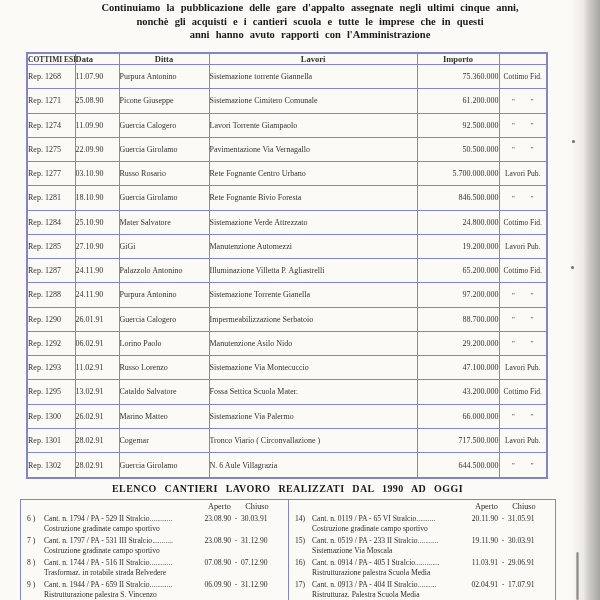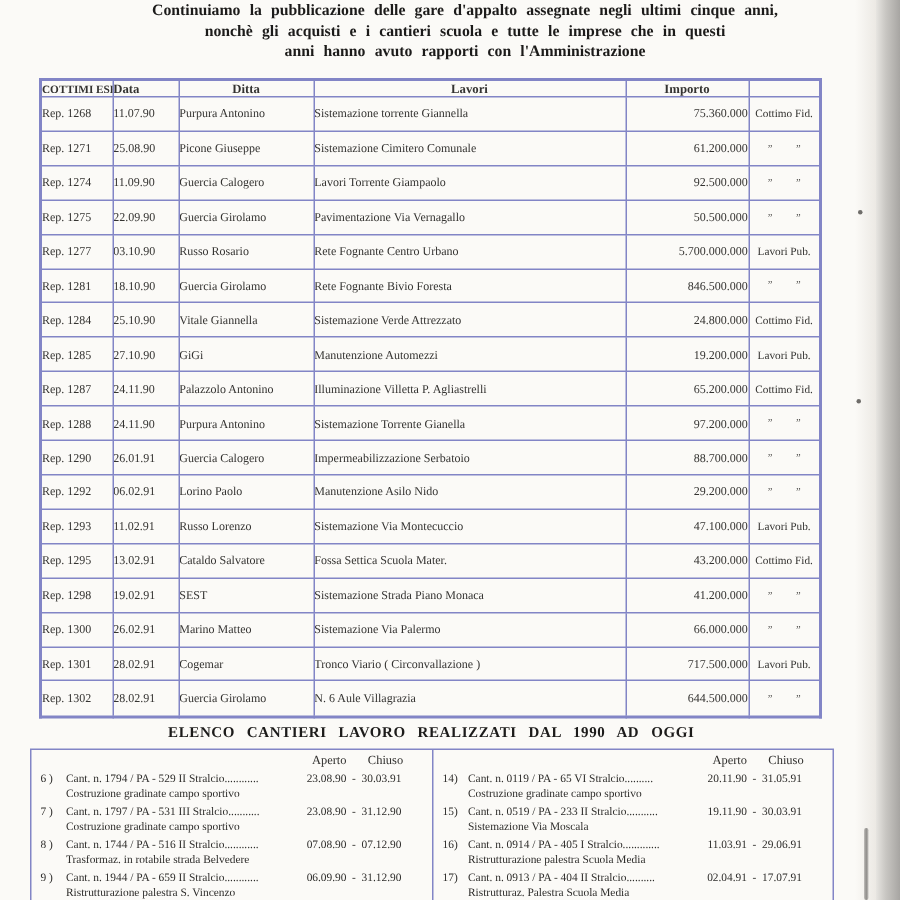--- a/index.html
+++ b/index.html
@@ -163,21 +163,21 @@
     <td class="col-data">18.10.90</td>
     <td class="col-ditta">Guercia Girolamo</td>
     <td class="col-lavori">Rete Fognante Bivio Foresta</td>
     <td class="col-importo">846.500.000</td>
     <td class="col-tipo ditto">” ”</td>
   </tr>
 
   <tr>
     <td class="col-rep">Rep. 1284</td>
     <td class="col-data">25.10.90</td>
-    <td class="col-ditta">Vitale Giannella</td>
+    <td class="col-ditta">Mater Salvatore</td>
     <td class="col-lavori">Sistemazione Verde Attrezzato</td>
     <td class="col-importo">24.800.000</td>
     <td class="col-tipo">Cottimo Fid.</td>
   </tr>
 
   <tr>
     <td class="col-rep">Rep. 1285</td>
     <td class="col-data">27.10.90</td>
     <td class="col-ditta">GiGi</td>
     <td class="col-lavori">Manutenzione Automezzi</td>
@@ -232,28 +232,20 @@
 
   <tr>
     <td class="col-rep">Rep. 1295</td>
     <td class="col-data">13.02.91</td>
     <td class="col-ditta">Cataldo Salvatore</td>
     <td class="col-lavori">Fossa Settica Scuola Mater.</td>
     <td class="col-importo">43.200.000</td>
     <td class="col-tipo">Cottimo Fid.</td>
   </tr>
 
-  <tr>
-    <td class="col-rep">Rep. 1298</td>
-    <td class="col-data">19.02.91</td>
-    <td class="col-ditta">SEST</td>
-    <td class="col-lavori">Sistemazione Strada Piano Monaca</td>
-    <td class="col-importo">41.200.000</td>
-    <td class="col-tipo ditto">” ”</td>
-  </tr>
 
   <tr>
     <td class="col-rep">Rep. 1300</td>
     <td class="col-data">26.02.91</td>
     <td class="col-ditta">Marino Matteo</td>
     <td class="col-lavori">Sistemazione Via Palermo</td>
     <td class="col-importo">66.000.000</td>
     <td class="col-tipo ditto">” ”</td>
   </tr>
 

